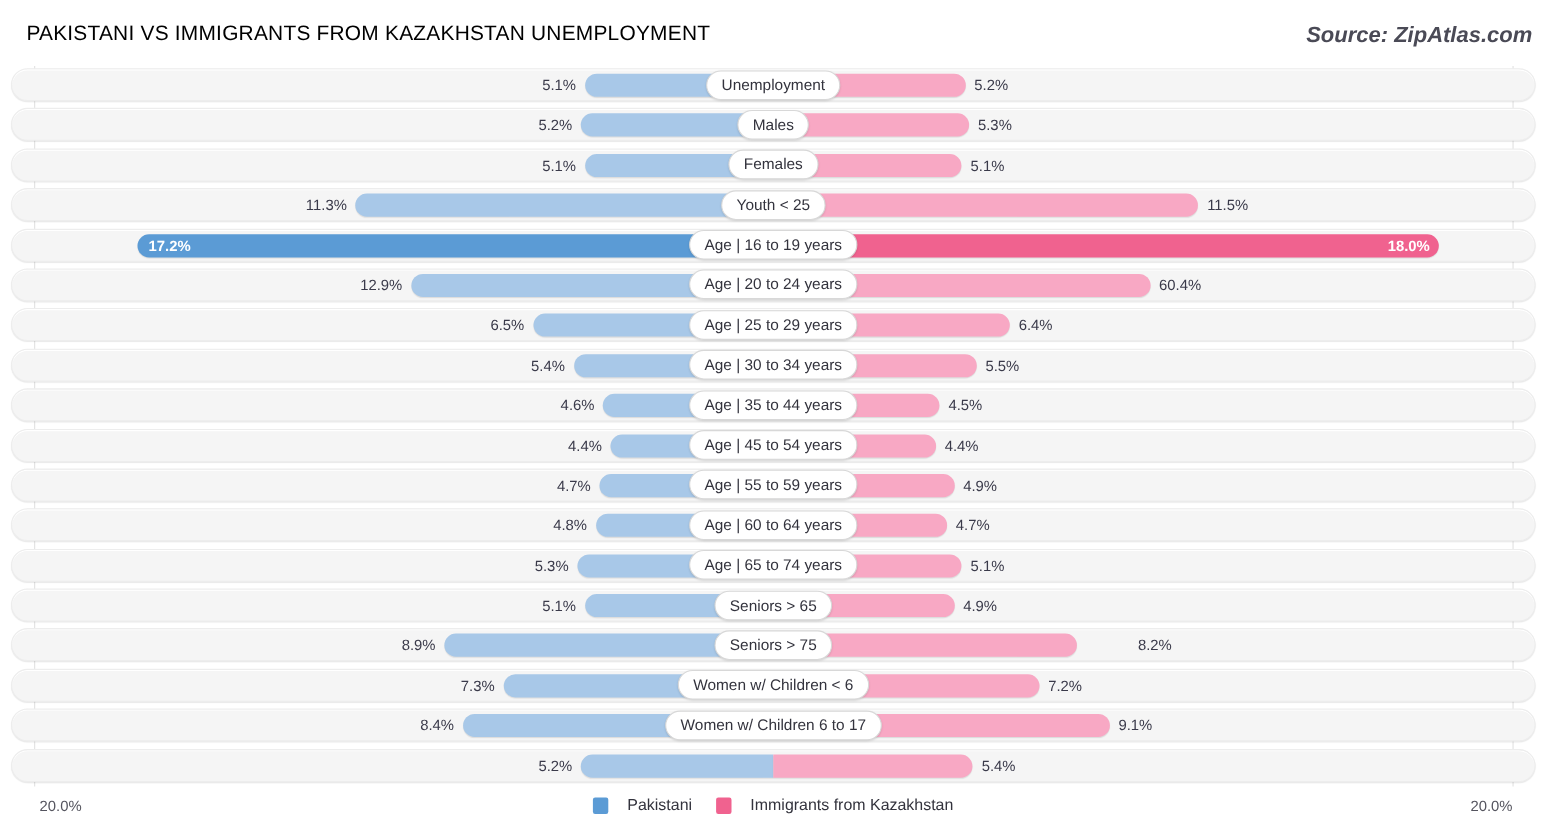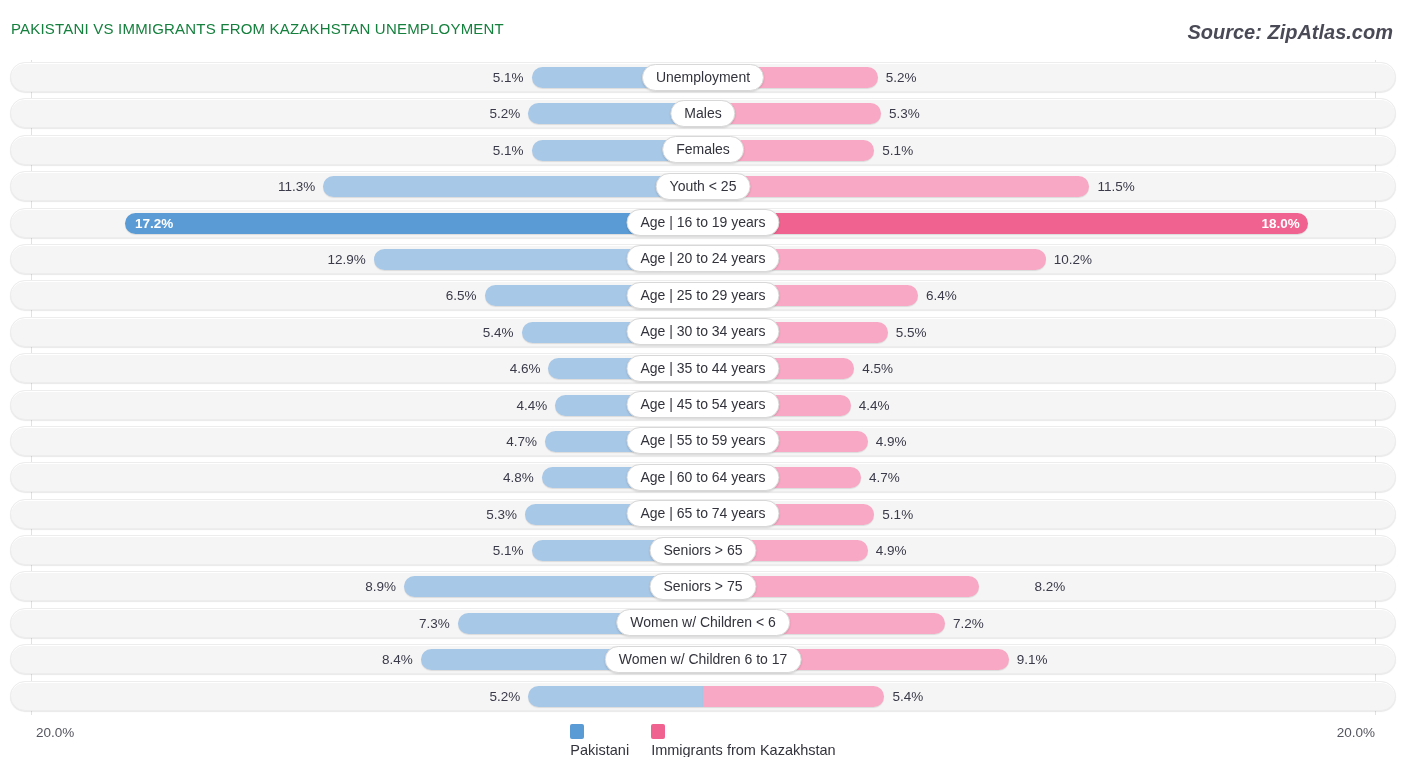--- a/index.html
+++ b/index.html
@@ -18,25 +18,25 @@
 
   
   #header {
     position: absolute;
     top: 0; left: 0;
     width: 1406px;
     height: 56px;
   }
   #chart-title {
     position: absolute;
-    left: 11px;
+    left: 24px;
     top: 20px;
-    font-size: 15px;
+    font-size: 19px;
     letter-spacing: 0.2px;
-    color: #15803d;
+    color: #000000;
     white-space: nowrap;
   }
   #source-label {
     position: absolute;
     right: 13px;
     top: 21px;
     font-size: 20px;
     font-style: italic;
     font-weight: bold;
     color: #4a4a56;
@@ -166,23 +166,22 @@
     left: 0;
     top: 8px;
     width: 1406px;
     display: flex;
     justify-content: center;
     align-items: center;
     gap: 22px;
   }
   .legend-item {
     display: flex;
-    align-items: flex-start;
-    gap: 3px;
-    flex-direction: column;
+    align-items: flex-end;
+    gap: 17px;
   }
   .legend-swatch {
     width: 14px;
     height: 15px;
     border-radius: 2px;
   }
   .legend-text {
     font-size: 14.5px;
     color: #33333d;
     white-space: nowrap;
@@ -238,21 +237,21 @@
         <div class="bar bar-right" style="left: 703px; width: 604.8px;"></div>
         <div class="val val-left" style="left: 135.08px; text-align: left;">17.2%</div>
         <div class="val val-right" style="left: 1249.8px; width: 50px; text-align: right;">18.0%</div>
         <div class="pill">Age | 16 to 19 years</div>
       </div>
       <div class="row">
         <div class="track"></div>
         <div class="bar bar-left" style="left: 373.72px; width: 329.28px;"></div>
         <div class="bar bar-right" style="left: 703px; width: 342.72px;"></div>
         <div class="val val-left" style="left: 265.72px; width: 100px;">12.9%</div>
-        <div class="val val-right" style="left: 1053.72px;">10.2%</div>
+        <div class="val val-right" style="left: 1053.72px;">60.4%</div>
         <div class="pill">Age | 20 to 24 years</div>
       </div>
       <div class="row">
         <div class="track"></div>
         <div class="bar bar-left" style="left: 484.6px; width: 218.4px;"></div>
         <div class="bar bar-right" style="left: 703px; width: 215.04px;"></div>
         <div class="val val-left" style="left: 376.6px; width: 100px;">6.5%</div>
         <div class="val val-right" style="left: 926.04px;">6.4%</div>
         <div class="pill">Age | 25 to 29 years</div>
       </div>

